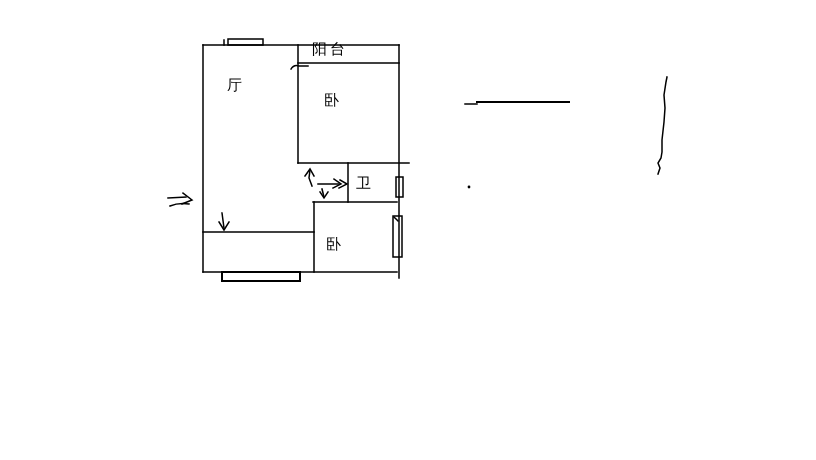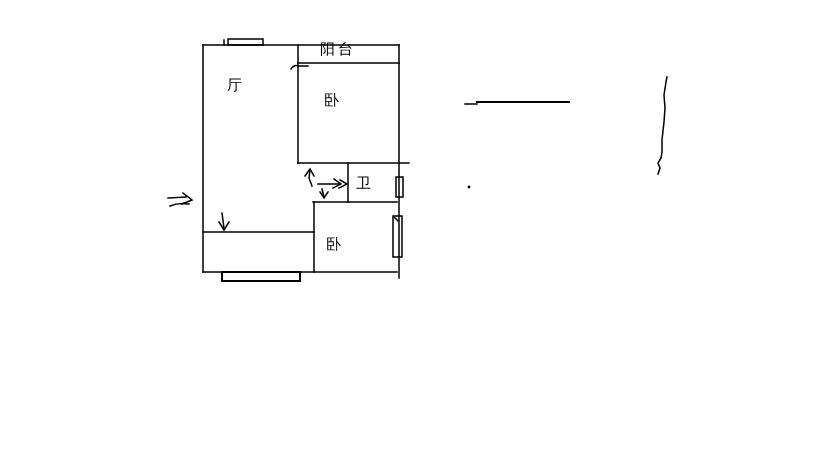--- a/index.html
+++ b/index.html
@@ -23,21 +23,21 @@
     top: 0;
   }
   .room-label {
     position: absolute;
     color: #000000;
     font-size: 15px;
     line-height: 17px;
     white-space: nowrap;
     user-select: none;
   }
-  .label-balcony      { left: 320px; top: 41px;  letter-spacing: 3px; }
+  .label-balcony      { left: 312px; top: 41px;  letter-spacing: 3px; }
   .label-living-room  { left: 227px; top: 77px;  }
   .label-bedroom-top  { left: 324px; top: 92px;  }
   .label-bathroom     { left: 356px; top: 175px; }
   .label-bedroom-bot  { left: 326px; top: 236px; }
 </style>
 </head>
 <body>
 
 <div id="canvas">
 

